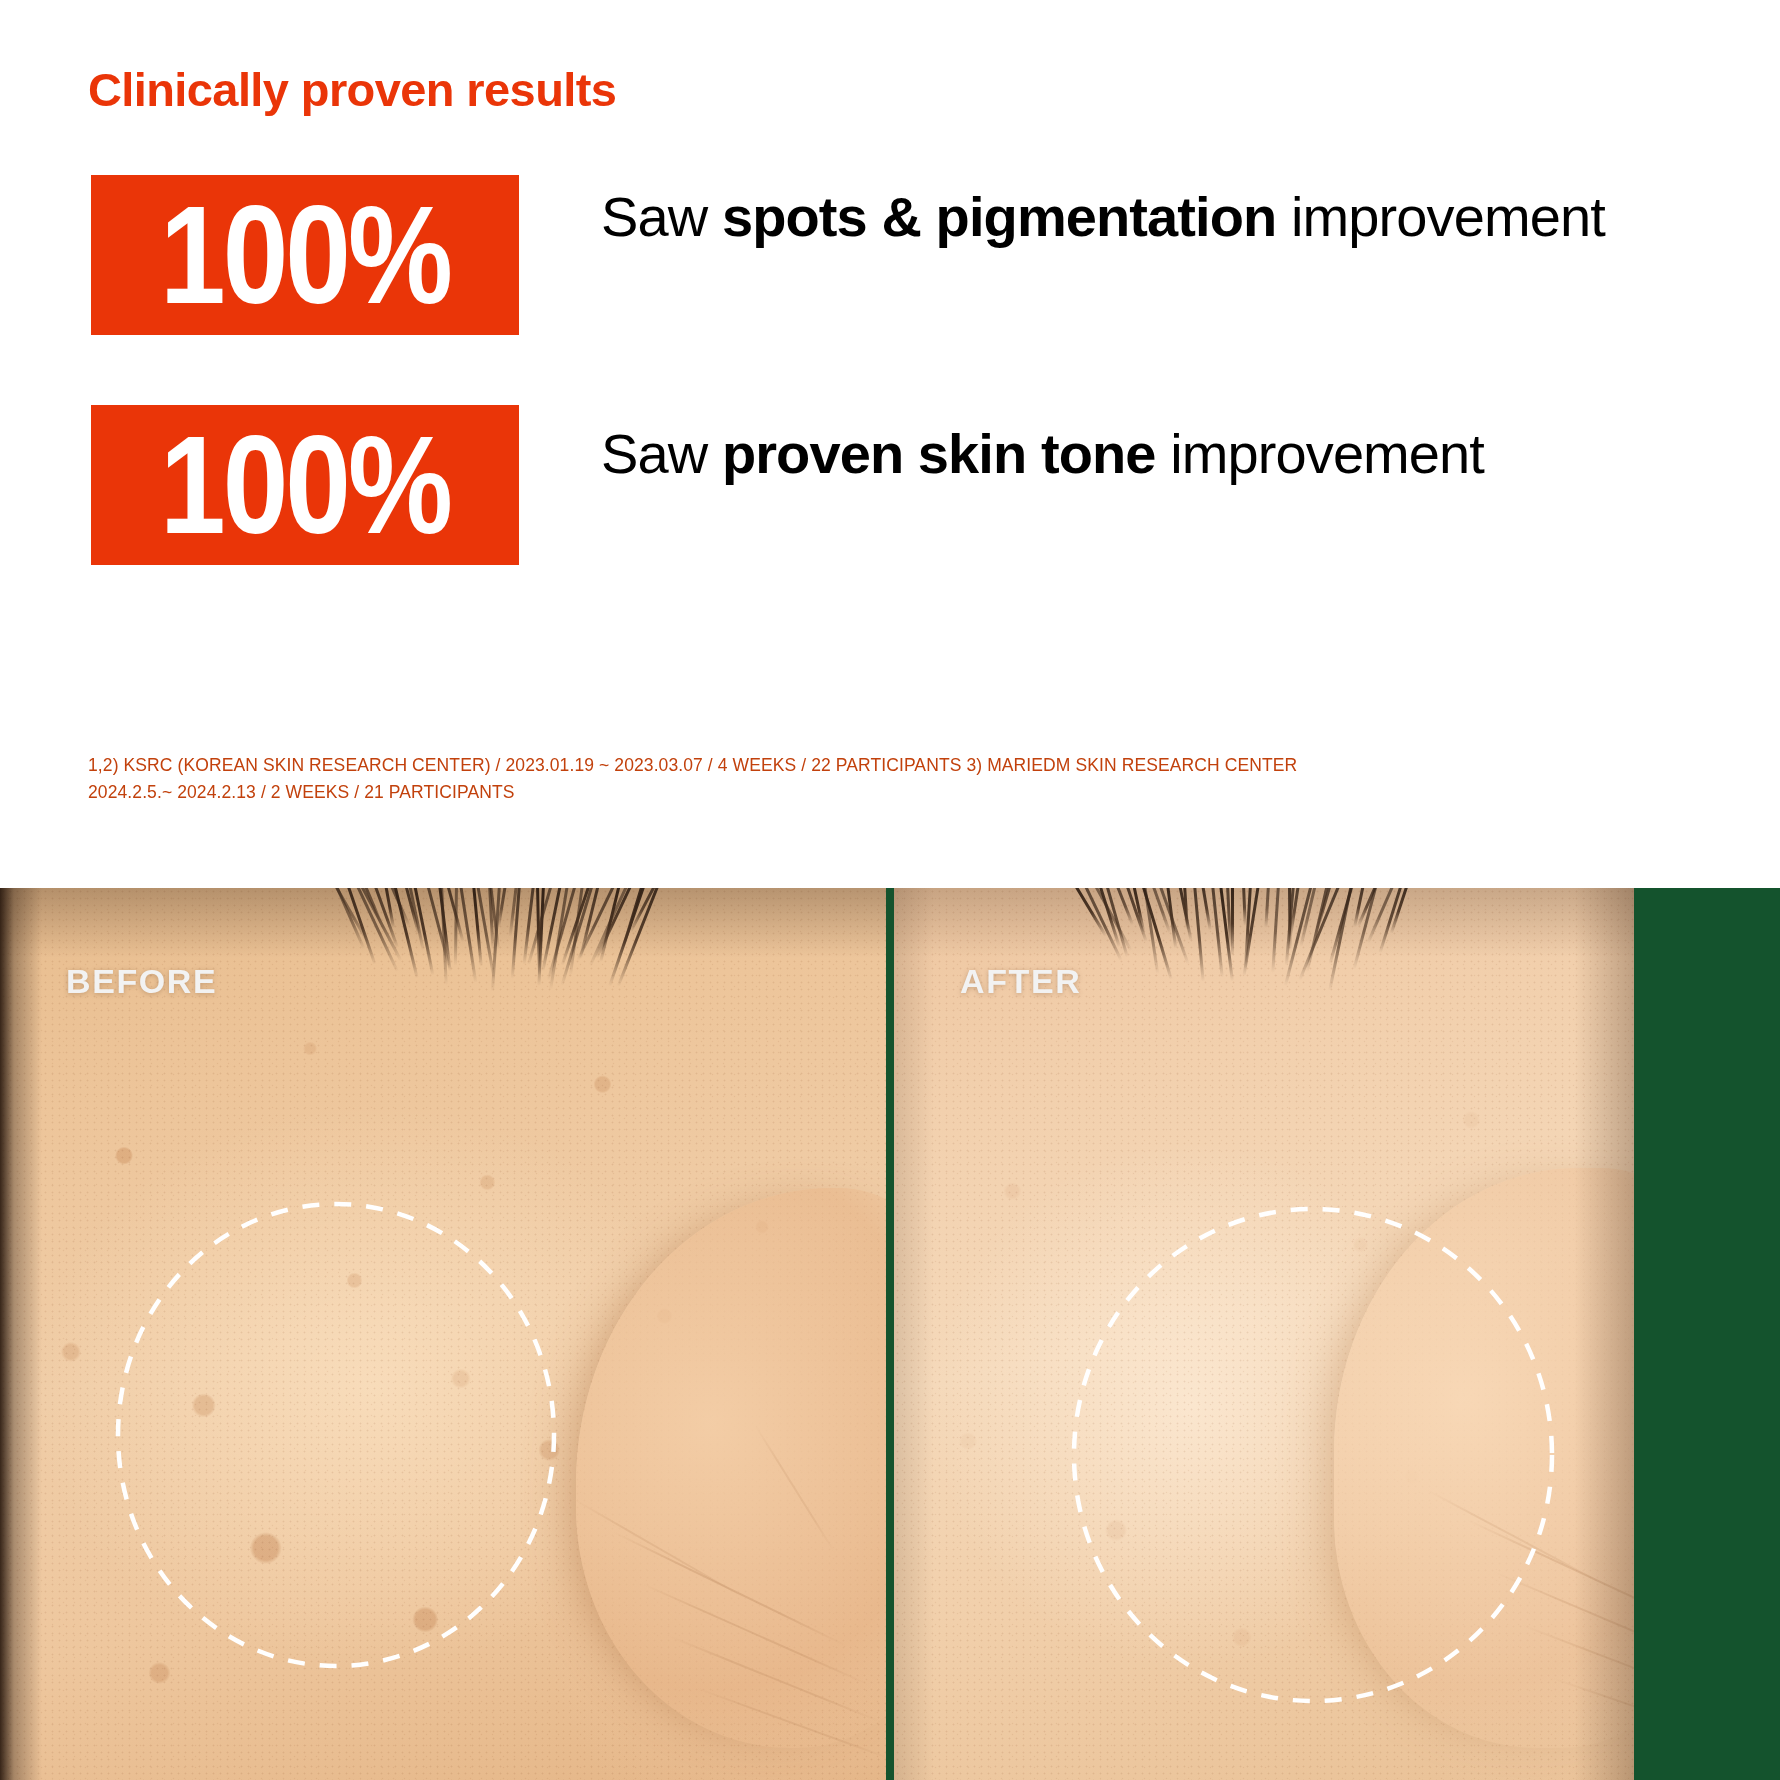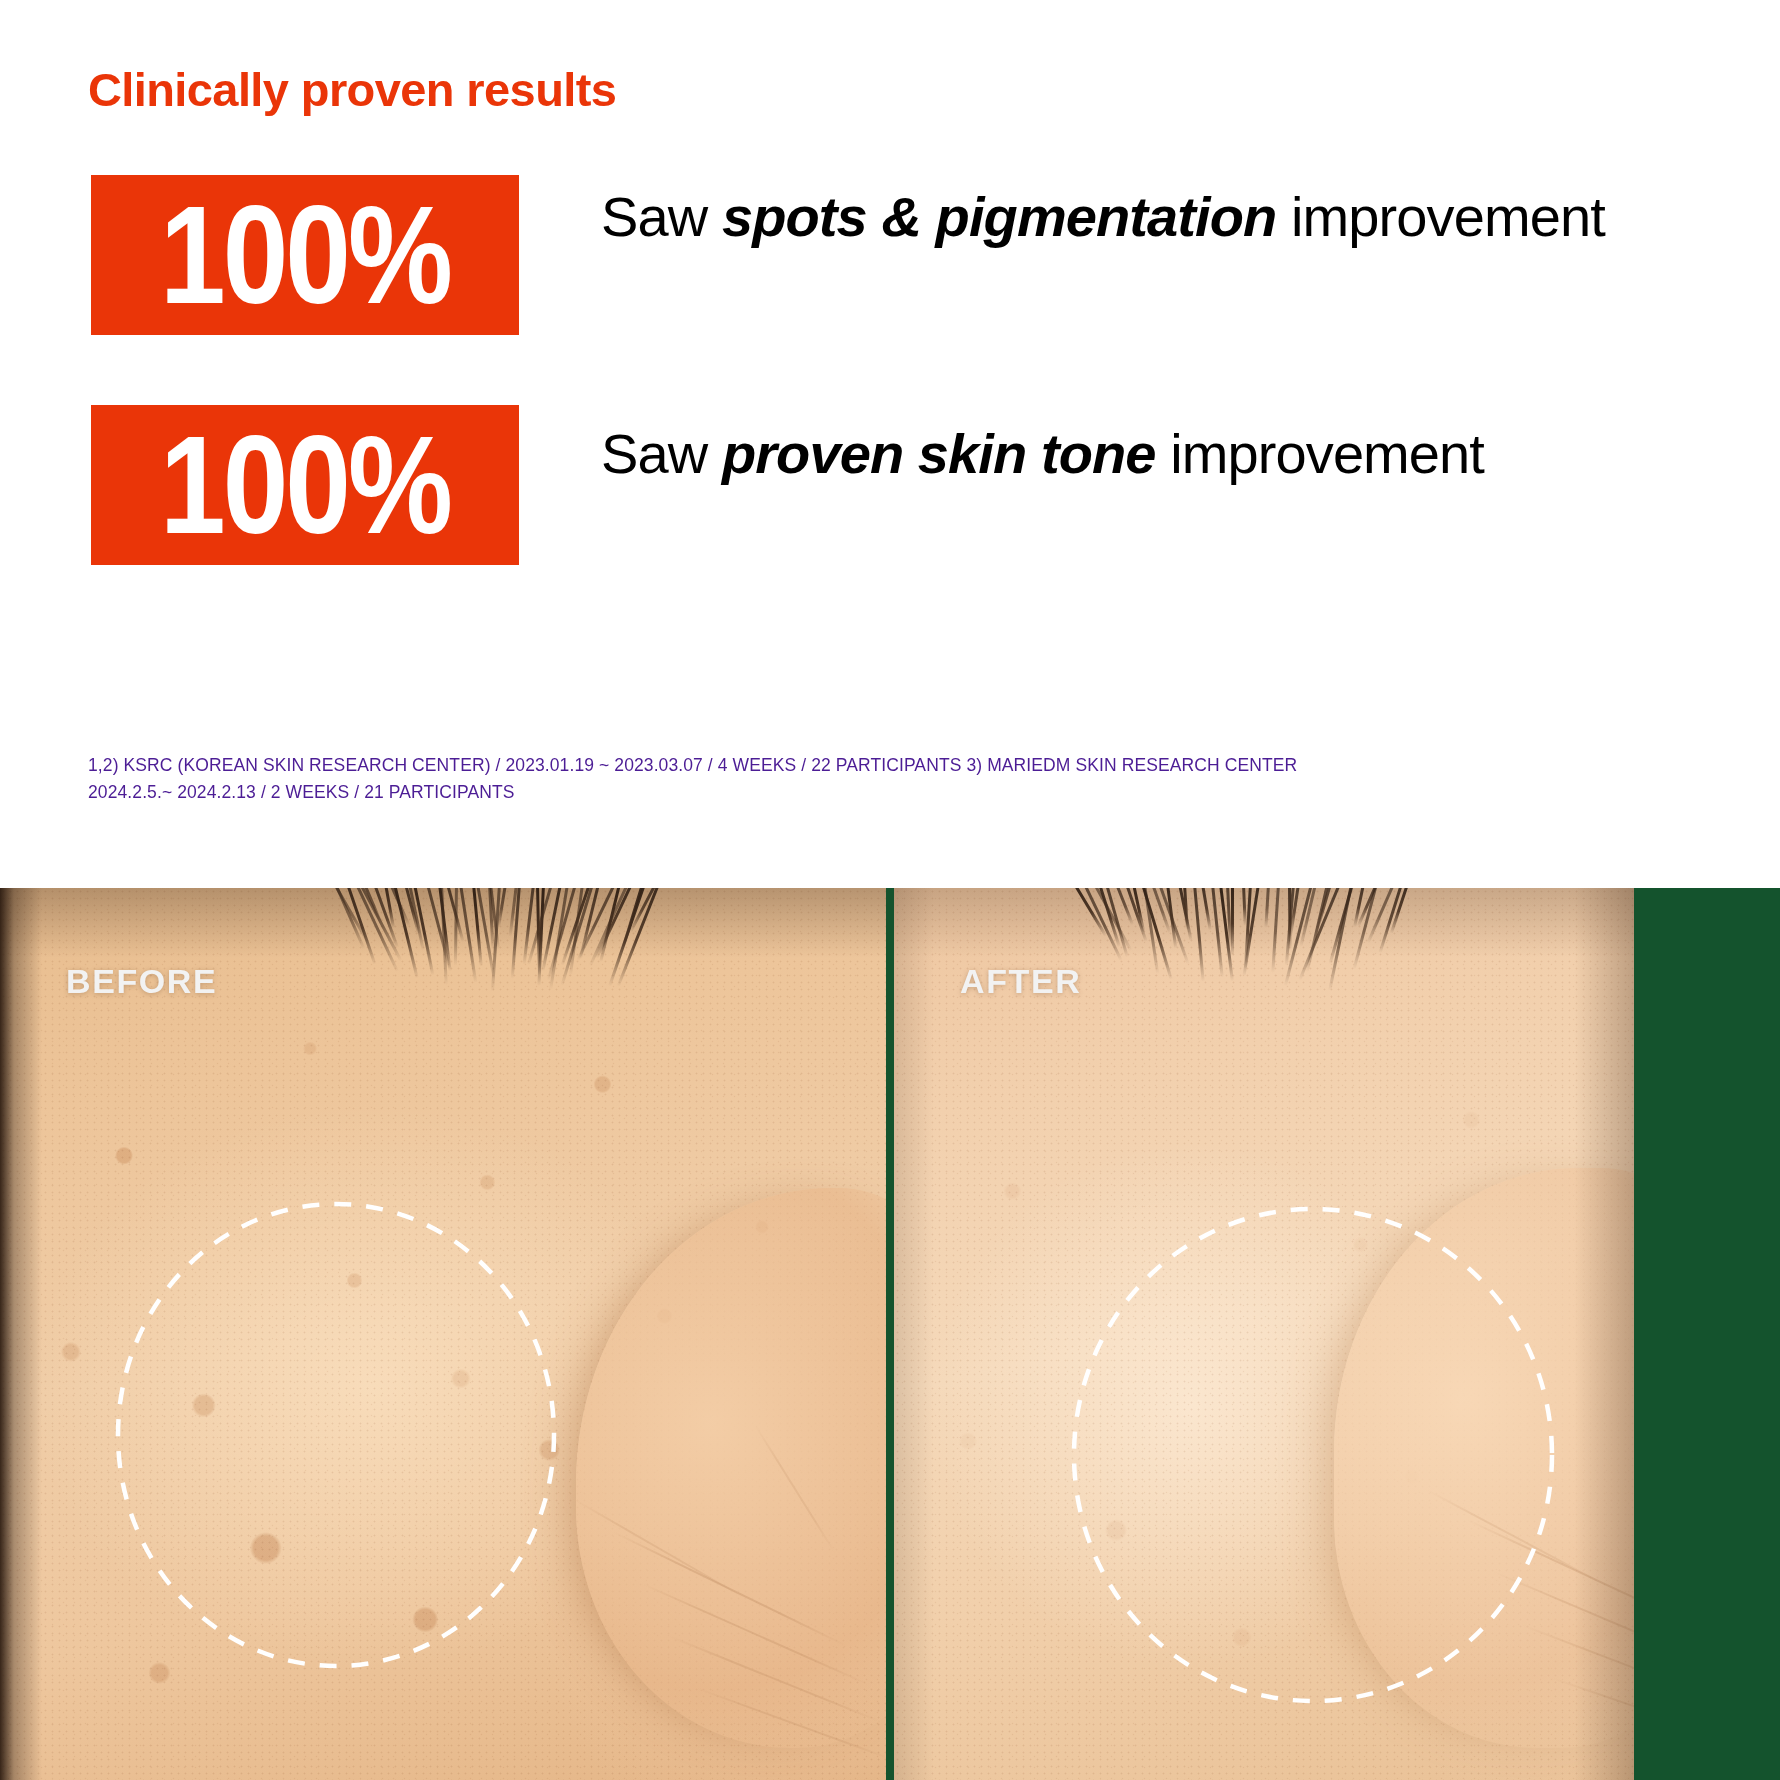--- a/index.html
+++ b/index.html
@@ -43,26 +43,26 @@
   }
 
   .stat-text {
     position:absolute; left:601px;
     font-size:56px; line-height:1.24; color:#000000;
     letter-spacing:-0.9px; font-weight:400;
     width:1120px;
   }
   #stat-row-0 .stat-text { top:7px; }
   #stat-row-1 .stat-text { top:14px; }
-  .stat-text b { font-weight:700;font-style:italic; }
+  .stat-text b { font-weight:700; }
 
   
   #footnote {
     position:absolute; left:88px; top:752px; width:1320px;
-    font-size:17.5px; line-height:1.55; color:#4c1d95;
+    font-size:17.5px; line-height:1.55; color:#c2410c;
     letter-spacing:0.1px;
   }
 
   
   #photo-section {
     position:absolute; left:0; top:888px; width:1780px; height:892px;
     background:#14532d;
   }
 
   .photo-panel {

